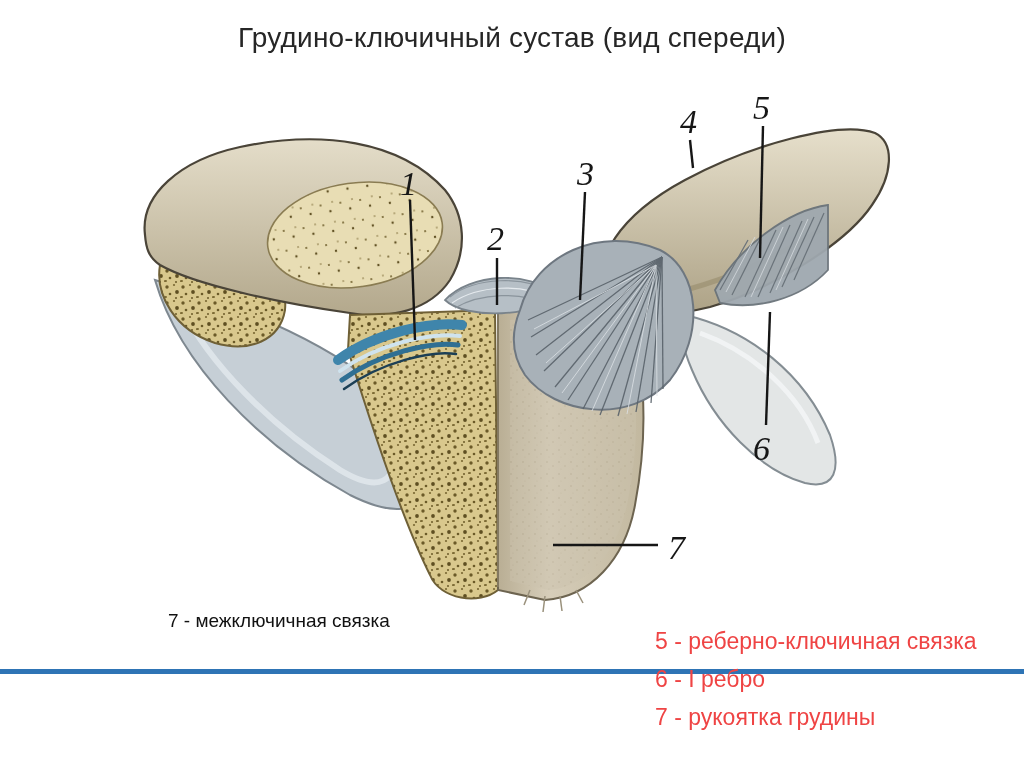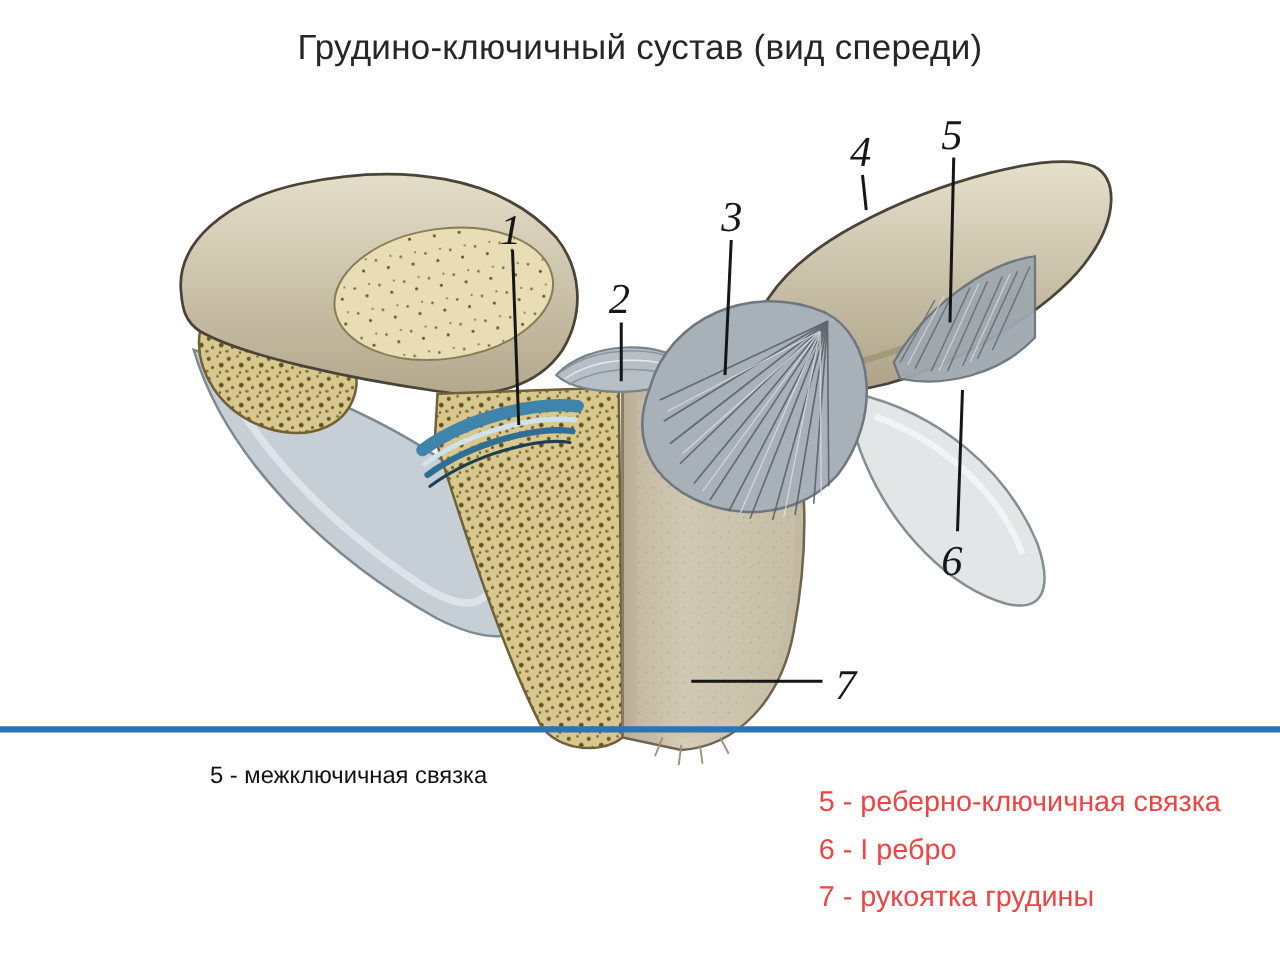--- a/index.html
+++ b/index.html
@@ -1,21 +1,21 @@
 <!DOCTYPE html>
 <html style="--accent_bar: #2e74b5; --bone: #cfc5ae; --spongy_bone: #d9c88d; --cartilage: #c6cfd6; --articular_disc: #3f85ab; --ligament: #a8b1b8;"><head>
 <meta charset="utf-8">
 <style>
   html,body{margin:0;padding:0;}
   body{
     width:1024px;height:767px;background:#ffffff;overflow:hidden;
     font-family:"Liberation Sans", sans-serif;color:#1a1a1a;
     position:relative;
   }
-  .slide{position:relative;width:1024px;height:586px;background:#fff;}
+  .slide{position:relative;width:1024px;height:674px;background:#fff;}
   .title{
     position:absolute;top:20px;left:0;width:1024px;text-align:center;
     font-size:28px;line-height:36px;color:#262626;letter-spacing:.2px;
   }
   .figure-wrap{position:absolute;left:100px;top:75px;width:820px;height:545px;z-index:0;}
   .legend-left{
     position:absolute;left:168px;top:602px;z-index:1;
     font-size:19px;line-height:37px;color:#111;
   }
   .legend-right{
@@ -182,21 +182,21 @@
         <text class="fig-num" x="477" y="110">3</text>
         <text class="fig-num" x="580" y="58">4</text>
         <text class="fig-num" x="653" y="44">5</text>
         <text class="fig-num" x="653" y="385">6</text>
         <text class="fig-num" x="568" y="484">7</text>
       </g>
     </svg>
   </div>
 
   <div class="legend-left">
-    <div>5 - межключичная связка</div>
+    <div>7 - межключичная связка</div>
   </div>
 
   <div class="legend-right">
     <div>5 - реберно-ключичная связка</div>
     <div>6 - I ребро</div>
     <div>7 - рукоятка грудины</div>
   </div>
 
   <div class="accent-bar"></div>
 </div>

